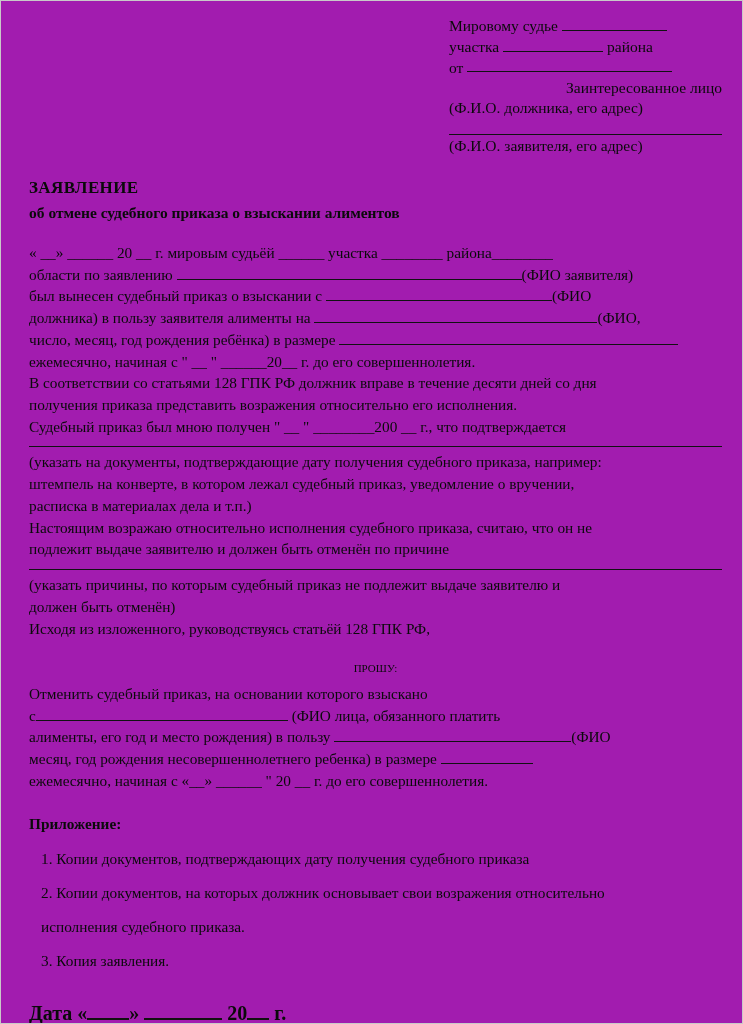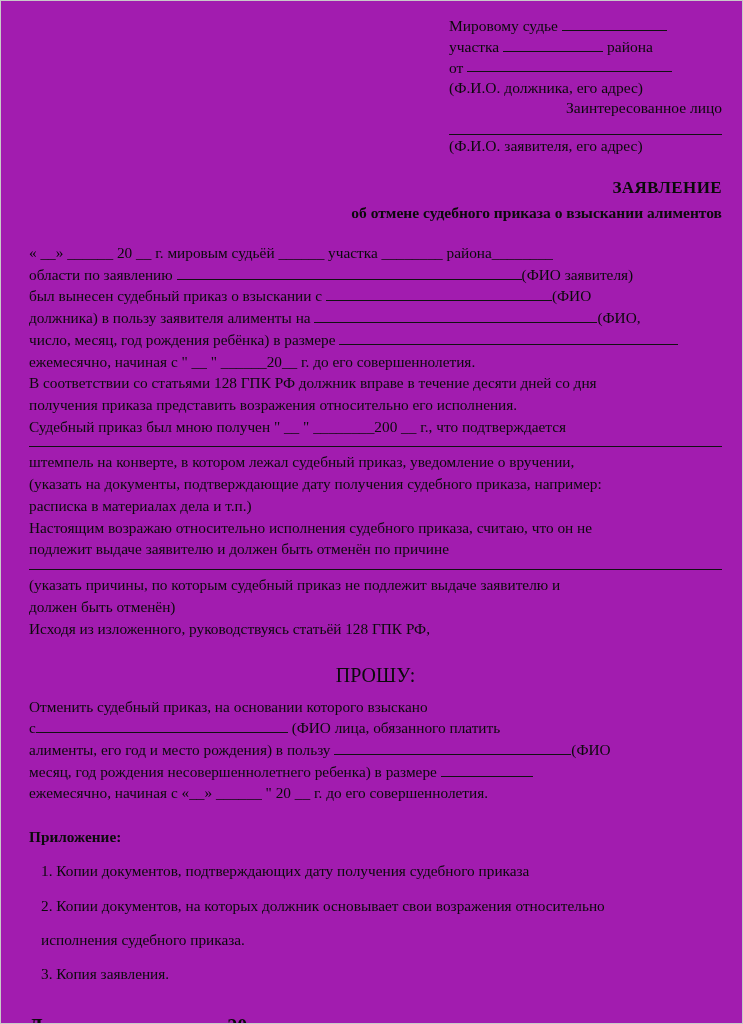--- a/index.html
+++ b/index.html
@@ -47,21 +47,21 @@
     height: 0.95em;
   }
   .rule-line {
     border-bottom: 1.5px solid #111;
     height: 0;
     margin: 3px 0 1px 0;
   }
 
   
   .title-wrap {
-    text-align: right;
+    text-align: left;
     margin-top: 22px;
   }
   .title-main {
     font-weight: bold;
     font-size: 17px;
     letter-spacing: 0.4px;
   }
   .title-sub {
     font-weight: bold;
     font-size: 15.5px;
@@ -83,21 +83,21 @@
     white-space: nowrap;
   }
   .fullrule {
     border-bottom: 1.6px solid #111;
     height: 0;
     margin: 9px 0 4px 0;
   }
   .proshu {
     text-align: center;
     margin: 22px 0 6px 0;
-    font-size: 20px;
+    font-size: 11px;
   }
 
   
   .attach {
     margin-top: 22px;
     font-size: 15.3px;
     line-height: 1.45;
   }
   .attach-title {
     font-weight: bold;
@@ -134,22 +134,22 @@
       </div>
       <div class="ln">
         <span>участка</span>
         <span class="ul" style="width:100px"></span>
         <span>района</span>
       </div>
       <div class="ln">
         <span>от</span>
         <span class="ul" style="width:205px"></span>
       </div>
+      <div class="ln right">Заинтересованное лицо</div>
       <div class="ln">(Ф.И.О. должника, его адрес)</div>
-      <div class="ln right">Заинтересованное лицо</div>
       <div class="rule-line" style="margin-top:16px"></div>
       <div class="ln">(Ф.И.О. заявителя, его адрес)</div>
     </div>
 
     <div class="title-wrap">
       <div class="title-main">ЗАЯВЛЕНИЕ</div>
       <div class="title-sub">об отмене судебного приказа о взыскании алиментов</div>
     </div>
 
     <div class="body">
@@ -178,22 +178,22 @@
 
       <div class="p nowrapline">ежемесячно, начиная с "  __  "  ______20__ г. до его совершеннолетия.</div>
 
       <div class="p">В соответствии со статьями 128 ГПК РФ должник вправе в течение десяти дней со дня</div>
       <div class="p">получения приказа представить возражения относительно его исполнения.</div>
 
       <div class="p nowrapline">Судебный  приказ  был  мною  получен  "  __  "  ________200 __ г.,  что  подтверждается</div>
 
       <div class="fullrule"></div>
 
+      <div class="p">(указать на документы, подтверждающие дату получения судебного приказа, например:</div>
       <div class="p">штемпель  на  конверте,  в  котором  лежал  судебный  приказ,  уведомление  о  вручении,</div>
-      <div class="p">(указать на документы, подтверждающие дату получения судебного приказа, например:</div>
       <div class="p">расписка в материалах дела и т.п.)</div>
 
       <div class="p">Настоящим возражаю относительно исполнения судебного приказа, считаю, что он не</div>
       <div class="p">подлежит   выдаче   заявителю   и   должен   быть   отменён   по   причине</div>
 
       <div class="fullrule"></div>
 
       <div class="p">(указать причины, по которым судебный приказ не подлежит выдаче заявителю и</div>
       <div class="p">должен быть отменён)</div>
 

